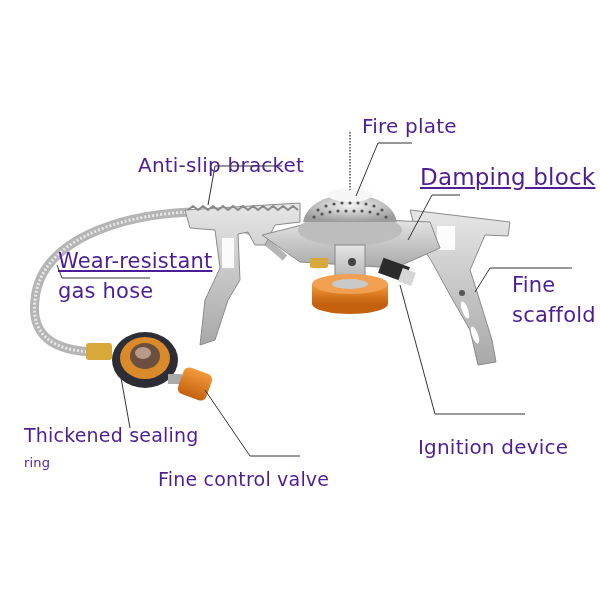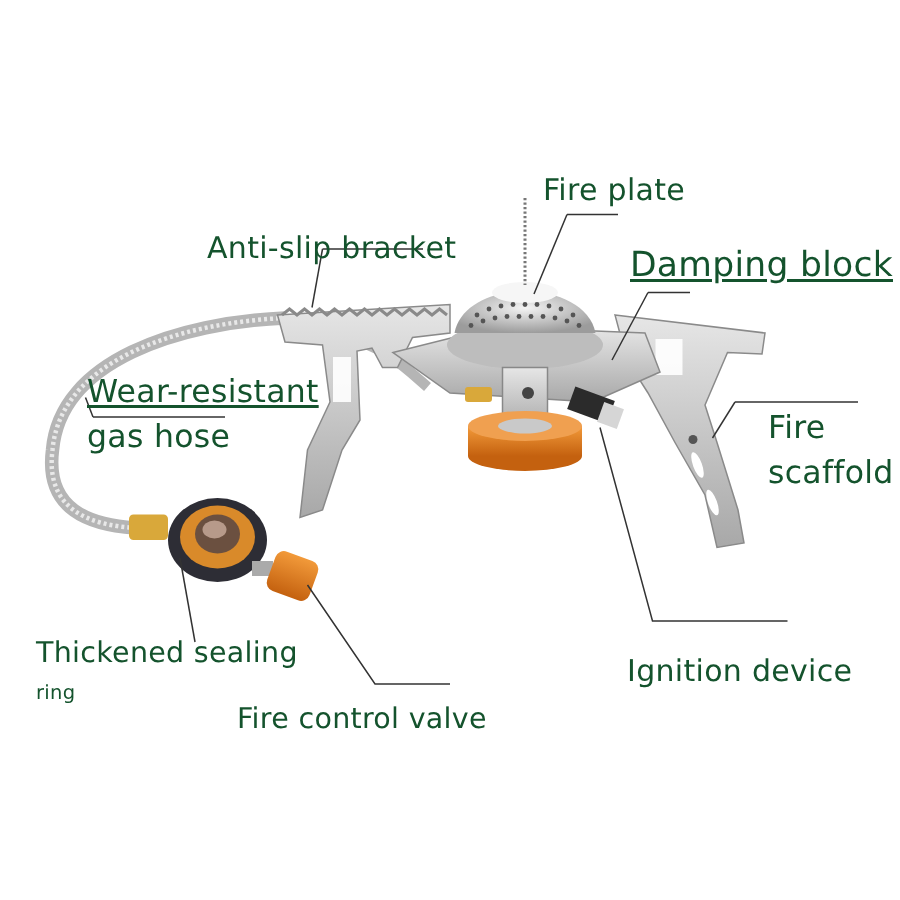--- a/index.html
+++ b/index.html
@@ -1,17 +1,17 @@
 <!DOCTYPE html>
 <html><head>
 <meta charset="utf-8">
 <style>
   html, body { margin: 0; padding: 0; background: #ffffff; }
   .canvas { position: relative; width: 600px; height: 600px; overflow: hidden; background: #fff; font-family: "DejaVu Sans", sans-serif; }
-  .label { position: absolute; color: #14532d; font-size: 20px; line-height: 26px; white-space: nowrap; letter-spacing: 0.2px; }
+  .label { position: absolute; color: #4c1d95; font-size: 20px; line-height: 26px; white-space: nowrap; letter-spacing: 0.2px; }
   svg.art { position: absolute; left: 0; top: 0; }
 </style>
 </head>
 <body>
 
 <div class="canvas">
 
   <svg class="art" width="600" height="600" viewBox="0 0 600 600">
     <defs>
       <linearGradient id="steel" x1="0" y1="0" x2="0" y2="1">
@@ -120,21 +120,21 @@
     </g>
   </svg>
 
   <div class="label" style="left:362px; top:113px;">Fire plate</div>
   <div class="label" style="left:138px; top:136px;margin-top:16px;">Anti-slip bracket</div>
   <div class="label" style="left:420px; top:164px; font-size:23px;text-decoration:underline;">Damping block</div>
 
   <div class="label" style="left:58px; top:248px; font-size:21px;text-decoration:underline;">Wear-resistant</div>
   <div class="label" style="left:58px; top:278px; font-size:21px;">gas hose</div>
 
-  <div class="label" style="left:512px; top:272px; font-size:21px;">Fire</div>
+  <div class="label" style="left:512px; top:272px; font-size:21px;">Fine</div>
   <div class="label" style="left:512px; top:302px; font-size:21px;">scaffold</div>
 
   <div class="label" style="left:24px; top:422px; font-size:19px;">Thickened sealing</div>
   <div class="label" style="left:24px; top:450px; font-size:13px;">ring</div>
 
-  <div class="label" style="left:158px; top:466px; font-size:19px;">Fire control valve</div>
+  <div class="label" style="left:158px; top:466px; font-size:19px;">Fine control valve</div>
   <div class="label" style="left:418px; top:434px; font-size:20px;">Ignition device</div>
 </div>
 
 </body></html>

